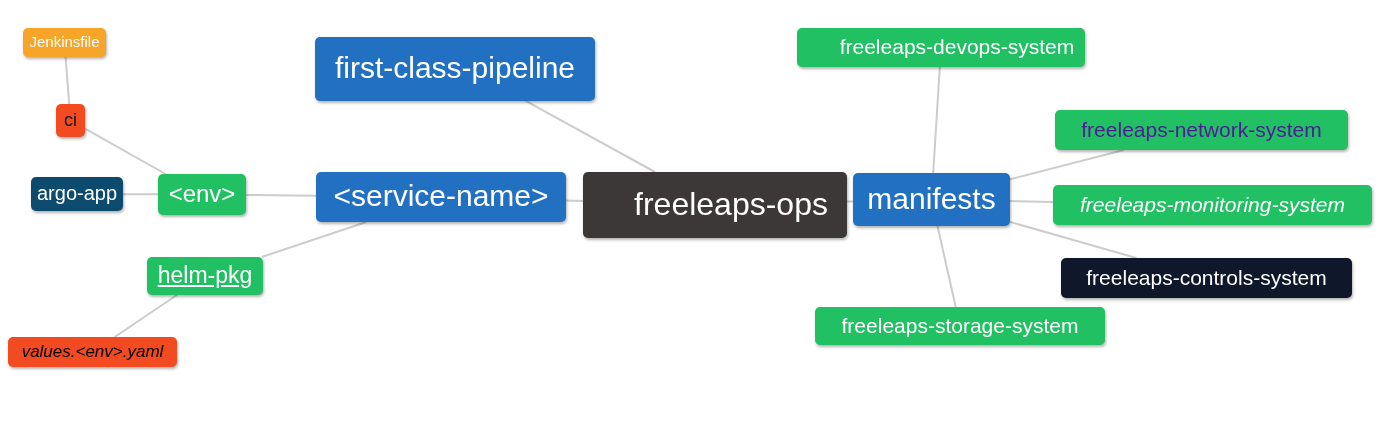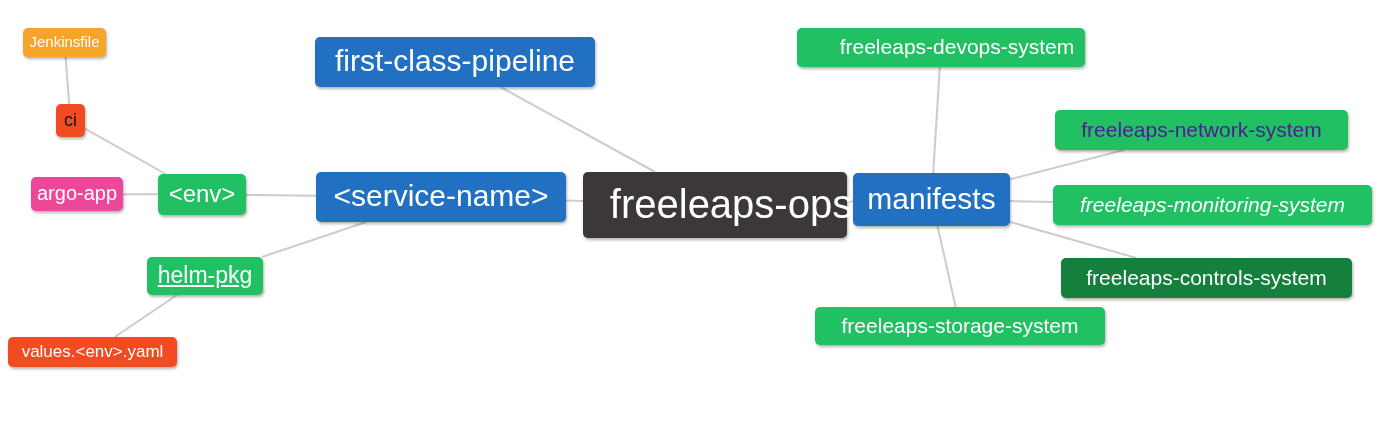--- a/index.html
+++ b/index.html
@@ -54,24 +54,24 @@
       <line x1="500.5" y1="87.0" x2="655.0" y2="172.0" stroke="#cccccc" stroke-width="2"></line>
       <line x1="566.0" y1="200.6" x2="583.0" y2="201.1" stroke="#cccccc" stroke-width="2"></line>
       <line x1="847.0" y1="201.6" x2="853.0" y2="201.5" stroke="#cccccc" stroke-width="2"></line>
       <line x1="933.2" y1="173.0" x2="939.8" y2="67.0" stroke="#cccccc" stroke-width="2"></line>
       <line x1="1010.0" y1="179.3" x2="1123.8" y2="150.0" stroke="#cccccc" stroke-width="2"></line>
       <line x1="1010.0" y1="201.0" x2="1053.0" y2="201.9" stroke="#cccccc" stroke-width="2"></line>
       <line x1="1010.0" y1="221.9" x2="1136.4" y2="258.0" stroke="#cccccc" stroke-width="2"></line>
       <line x1="937.5" y1="226.0" x2="955.7" y2="307.0" stroke="#cccccc" stroke-width="2"></line>
     </svg>
   <div>
-      <div class="node" style="left: 583px; top: 172px; width: 264px; height: 66px; background: rgb(59, 56, 55); font-size: 40px; padding-left: 32px;">
+      <div class="node" style="left: 583px; top: 172px; width: 264px; height: 66px; background: rgb(59, 56, 55); font-size: 32px; padding-left: 32px;">
         <span class="label" style="color: rgb(255, 255, 255);">freeleaps-ops</span>
       </div>
-      <div class="node" style="left: 315px; top: 37px; width: 280px; height: 50px; background: rgb(34, 112, 194); font-size: 30px;">
+      <div class="node" style="left: 315px; top: 37px; width: 280px; height: 64px; background: rgb(34, 112, 194); font-size: 30px;">
         <span class="label" style="color: rgb(255, 255, 255);">first-class-pipeline</span>
       </div>
       <div class="node" style="left: 316px; top: 172px; width: 250px; height: 50px; background: rgb(34, 112, 194); font-size: 30px;">
         <span class="label" style="color: rgb(255, 255, 255);">&lt;service-name&gt;</span>
       </div>
       <div class="node" style="left: 853px; top: 173px; width: 157px; height: 53px; background: rgb(34, 112, 194); font-size: 30px;">
         <span class="label" style="color: rgb(255, 255, 255);">manifests</span>
       </div>
       <div class="node" style="left: 158px; top: 174px; width: 88px; height: 41px; background: rgb(33, 192, 99); font-size: 24px;">
         <span class="label" style="color: rgb(255, 255, 255);">&lt;env&gt;</span>
@@ -81,32 +81,32 @@
       </div>
       <div class="node" style="left: 797px; top: 28px; width: 288px; height: 39px; background: rgb(33, 192, 99); font-size: 21px;">
         <span class="label" style="color: rgb(255, 255, 255); margin-left: 32px;">freeleaps-devops-system</span>
       </div>
       <div class="node" style="left: 1055px; top: 110px; width: 293px; height: 40px; background: rgb(33, 192, 99); font-size: 21px;">
         <span class="label" style="color: #4c1d95;">freeleaps-network-system</span>
       </div>
       <div class="node" style="left: 1053px; top: 185px; width: 319px; height: 40px; background: rgb(33, 192, 99); font-size: 21px;">
         <span class="label" style="color: rgb(255, 255, 255); font-style: italic;">freeleaps-monitoring-system</span>
       </div>
-      <div class="node" style="left: 1061px; top: 258px; width: 291px; height: 40px; background: #15803d; font-size: 21px;">
+      <div class="node" style="left: 1061px; top: 258px; width: 291px; height: 40px; background: #0f172a; font-size: 21px;">
         <span class="label" style="color: rgb(255, 255, 255);">freeleaps-controls-system</span>
       </div>
       <div class="node" style="left: 815px; top: 307px; width: 290px; height: 38px; background: rgb(33, 192, 99); font-size: 21px;">
         <span class="label" style="color: rgb(255, 255, 255);">freeleaps-storage-system</span>
       </div>
       <div class="node" style="left: 56px; top: 104px; width: 29px; height: 33px; background: rgb(242, 74, 33); font-size: 18px;">
         <span class="label" style="color: #0f172a;">ci</span>
       </div>
-      <div class="node" style="left: 31px; top: 177px; width: 92px; height: 34px; background: #ec4899; font-size: 20px;">
+      <div class="node" style="left: 31px; top: 177px; width: 92px; height: 34px; background: #0c4a6e; font-size: 20px;">
         <span class="label" style="color: rgb(255, 255, 255);">argo-app</span>
       </div>
       <div class="node" style="left: 8px; top: 337px; width: 169px; height: 30px; background: rgb(242, 74, 33); font-size: 17px;">
-        <span class="label" style="color: #ffffff;">values.&lt;env&gt;.yaml</span>
+        <span class="label" style="color: #000000; font-style: italic;">values.&lt;env&gt;.yaml</span>
       </div>
       <div class="node" style="left: 23px; top: 28px; width: 83px; height: 29px; background: rgb(247, 165, 40); font-size: 15px;">
         <span class="label" style="color: rgb(255, 255, 255);">Jenkinsfile</span>
       </div>
     </div>
 </div>
 
 </body></html>

